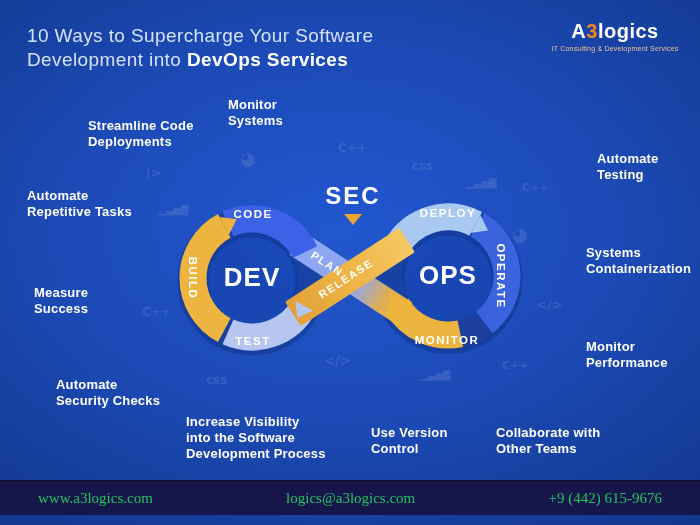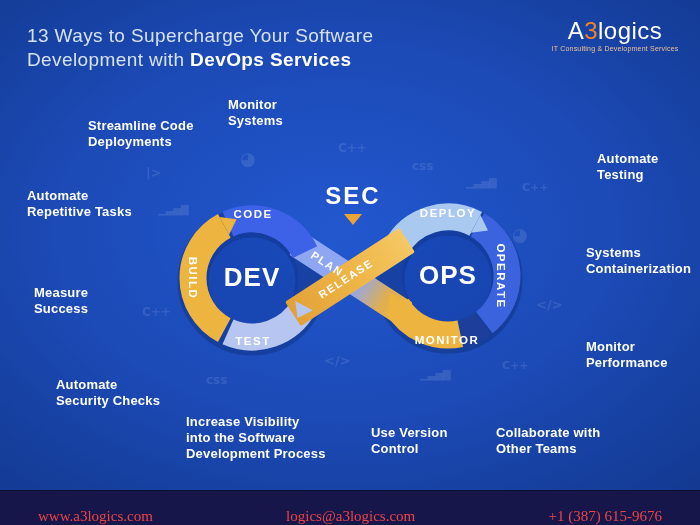--- a/index.html
+++ b/index.html
@@ -9,21 +9,21 @@
     position:relative; width:700px; height:525px;
     background: radial-gradient(ellipse 95% 85% at 48% 44%,
       #2257cf 0%, #1c4ab6 42%, #16409f 65%, #0f2f7e 100%);
     overflow:hidden;
   }
   
   .title { position:absolute; left:27px; top:24px; font-size:19px; line-height:24px;
     color:#d6e2f7; letter-spacing:.4px; }
   .title .bold { color:#ffffff; font-weight:700; }
   .logo { position:absolute; right:16px; top:18px; width:138px; text-align:center; }
-  .logo-text { font-size:24px; font-weight:400; color:#ffffff; letter-spacing:.5px; line-height:26px; }
+  .logo-text { font-size:20px; font-weight:700; color:#ffffff; letter-spacing:.5px; line-height:26px; }
   .logo-text .accent { color:#f58220; }
   .logo-tagline { font-size:7px; color:#eec husk296; color:#eec296; letter-spacing:.2px; margin-top:1px; white-space:nowrap; }
   
   .bg-icon { position:absolute; color:rgba(255,255,255,0.11); font-weight:700;
     font-family:"DejaVu Sans", sans-serif; line-height:1; }
   
   .tip { position:absolute; color:#ffffff; font-weight:700; font-size:13px;
     line-height:16px; white-space:pre-line; letter-spacing:.2px; }
   .tip-1{left:88px;top:118px} .tip-2{left:228px;top:97px} .tip-3{left:330px;top:92px}
   .tip-4{left:490px;top:97px} .tip-5{left:597px;top:151px} .tip-6{left:27px;top:188px}
@@ -31,23 +31,23 @@
   .tip-10{left:56px;top:377px} .tip-11{left:186px;top:414px} .tip-12{left:371px;top:425px}
   .tip-13{left:496px;top:425px}
   
   .loop-svg { position:absolute; left:165px; top:170px; width:370px; height:210px; }
   .loop-svg text { font-family:"Liberation Sans", sans-serif; fill:#ffffff; font-weight:700; }
   .seg-label { font-size:11.5px; letter-spacing:1.5px; }
   .band-label { font-size:11px; letter-spacing:1.5px; }
   .big-label { font-size:26px; letter-spacing:1px; }
   .sec-label { font-size:24px; letter-spacing:2px; }
   
-  .footer { position:absolute; left:0; bottom:0; width:700px; height:35px;
-    background:#16164b; display:flex; align-items:flex-end; justify-content:space-between;
-    padding:0 38px; font-family:"Liberation Serif", serif; font-size:15px; color:#ef4444;
+  .footer { position:absolute; left:0; bottom:10px; width:700px; height:35px;
+    background:#16164b; display:flex; align-items:center; justify-content:space-between;
+    padding:0 38px; font-family:"Liberation Serif", serif; font-size:15px; color:#22c55e;
     border-top:1px solid rgba(0,0,0,.35); }
 </style>
 </head>
 <body>
 
 <div class="stage">
 
   <div id="bg-icons">
       <span class="bg-icon" style="left: 146px; top: 166px; font-size: 13px;">|&gt;</span>
       <span class="bg-icon" style="left: 240px; top: 150px; font-size: 18px;">◕</span>
@@ -59,22 +59,22 @@
       <span class="bg-icon" style="left: 536px; top: 298px; font-size: 13px;">&lt;/&gt;</span>
       <span class="bg-icon" style="left: 158px; top: 205px; font-size: 10px;">▁▃▅▇</span>
       <span class="bg-icon" style="left: 142px; top: 306px; font-size: 12px;">C++</span>
       <span class="bg-icon" style="left: 206px; top: 374px; font-size: 12px;">css</span>
       <span class="bg-icon" style="left: 324px; top: 354px; font-size: 13px;">&lt;/&gt;</span>
       <span class="bg-icon" style="left: 420px; top: 370px; font-size: 10px;">▁▃▅▇</span>
       <span class="bg-icon" style="left: 502px; top: 360px; font-size: 11px;">C++</span>
     </div>
 
   <div class="title">
-    <div>13 Ways to Supercharge Your Software</div>
-    <div><span>Development with </span><span class="bold">DevOps Services</span></div>
+    <div>10 Ways to Supercharge Your Software</div>
+    <div><span>Development into </span><span class="bold">DevOps Services</span></div>
   </div>
 
   <div class="logo">
     <div class="logo-text"><span>A</span><span class="accent">3</span><span>logics</span></div>
     <div class="logo-tagline">IT Consulting &amp; Development Services</div>
   </div>
 
   <div class="tip tip-1">Streamline Code
 Deployments</div>
   <div class="tip tip-2">Monitor
@@ -151,15 +151,15 @@
 
     <text class="seg-label" x="283" y="47" text-anchor="middle">DEPLOY</text>
     <text class="seg-label" x="336" y="106" dy="4" text-anchor="middle" transform="rotate(90 336 106)">OPERATE</text>
     <text class="seg-label" x="282" y="174" text-anchor="middle">MONITOR</text>
     <text class="big-label" x="283" y="114" text-anchor="middle">OPS</text>
   </svg>
 
   <div class="footer">
     <span>www.a3logics.com</span>
     <span>logics@a3logics.com</span>
-    <span>+1 (387) 615-9676</span>
+    <span>+9 (442) 615-9676</span>
   </div>
 </div>
 
 </body></html>

